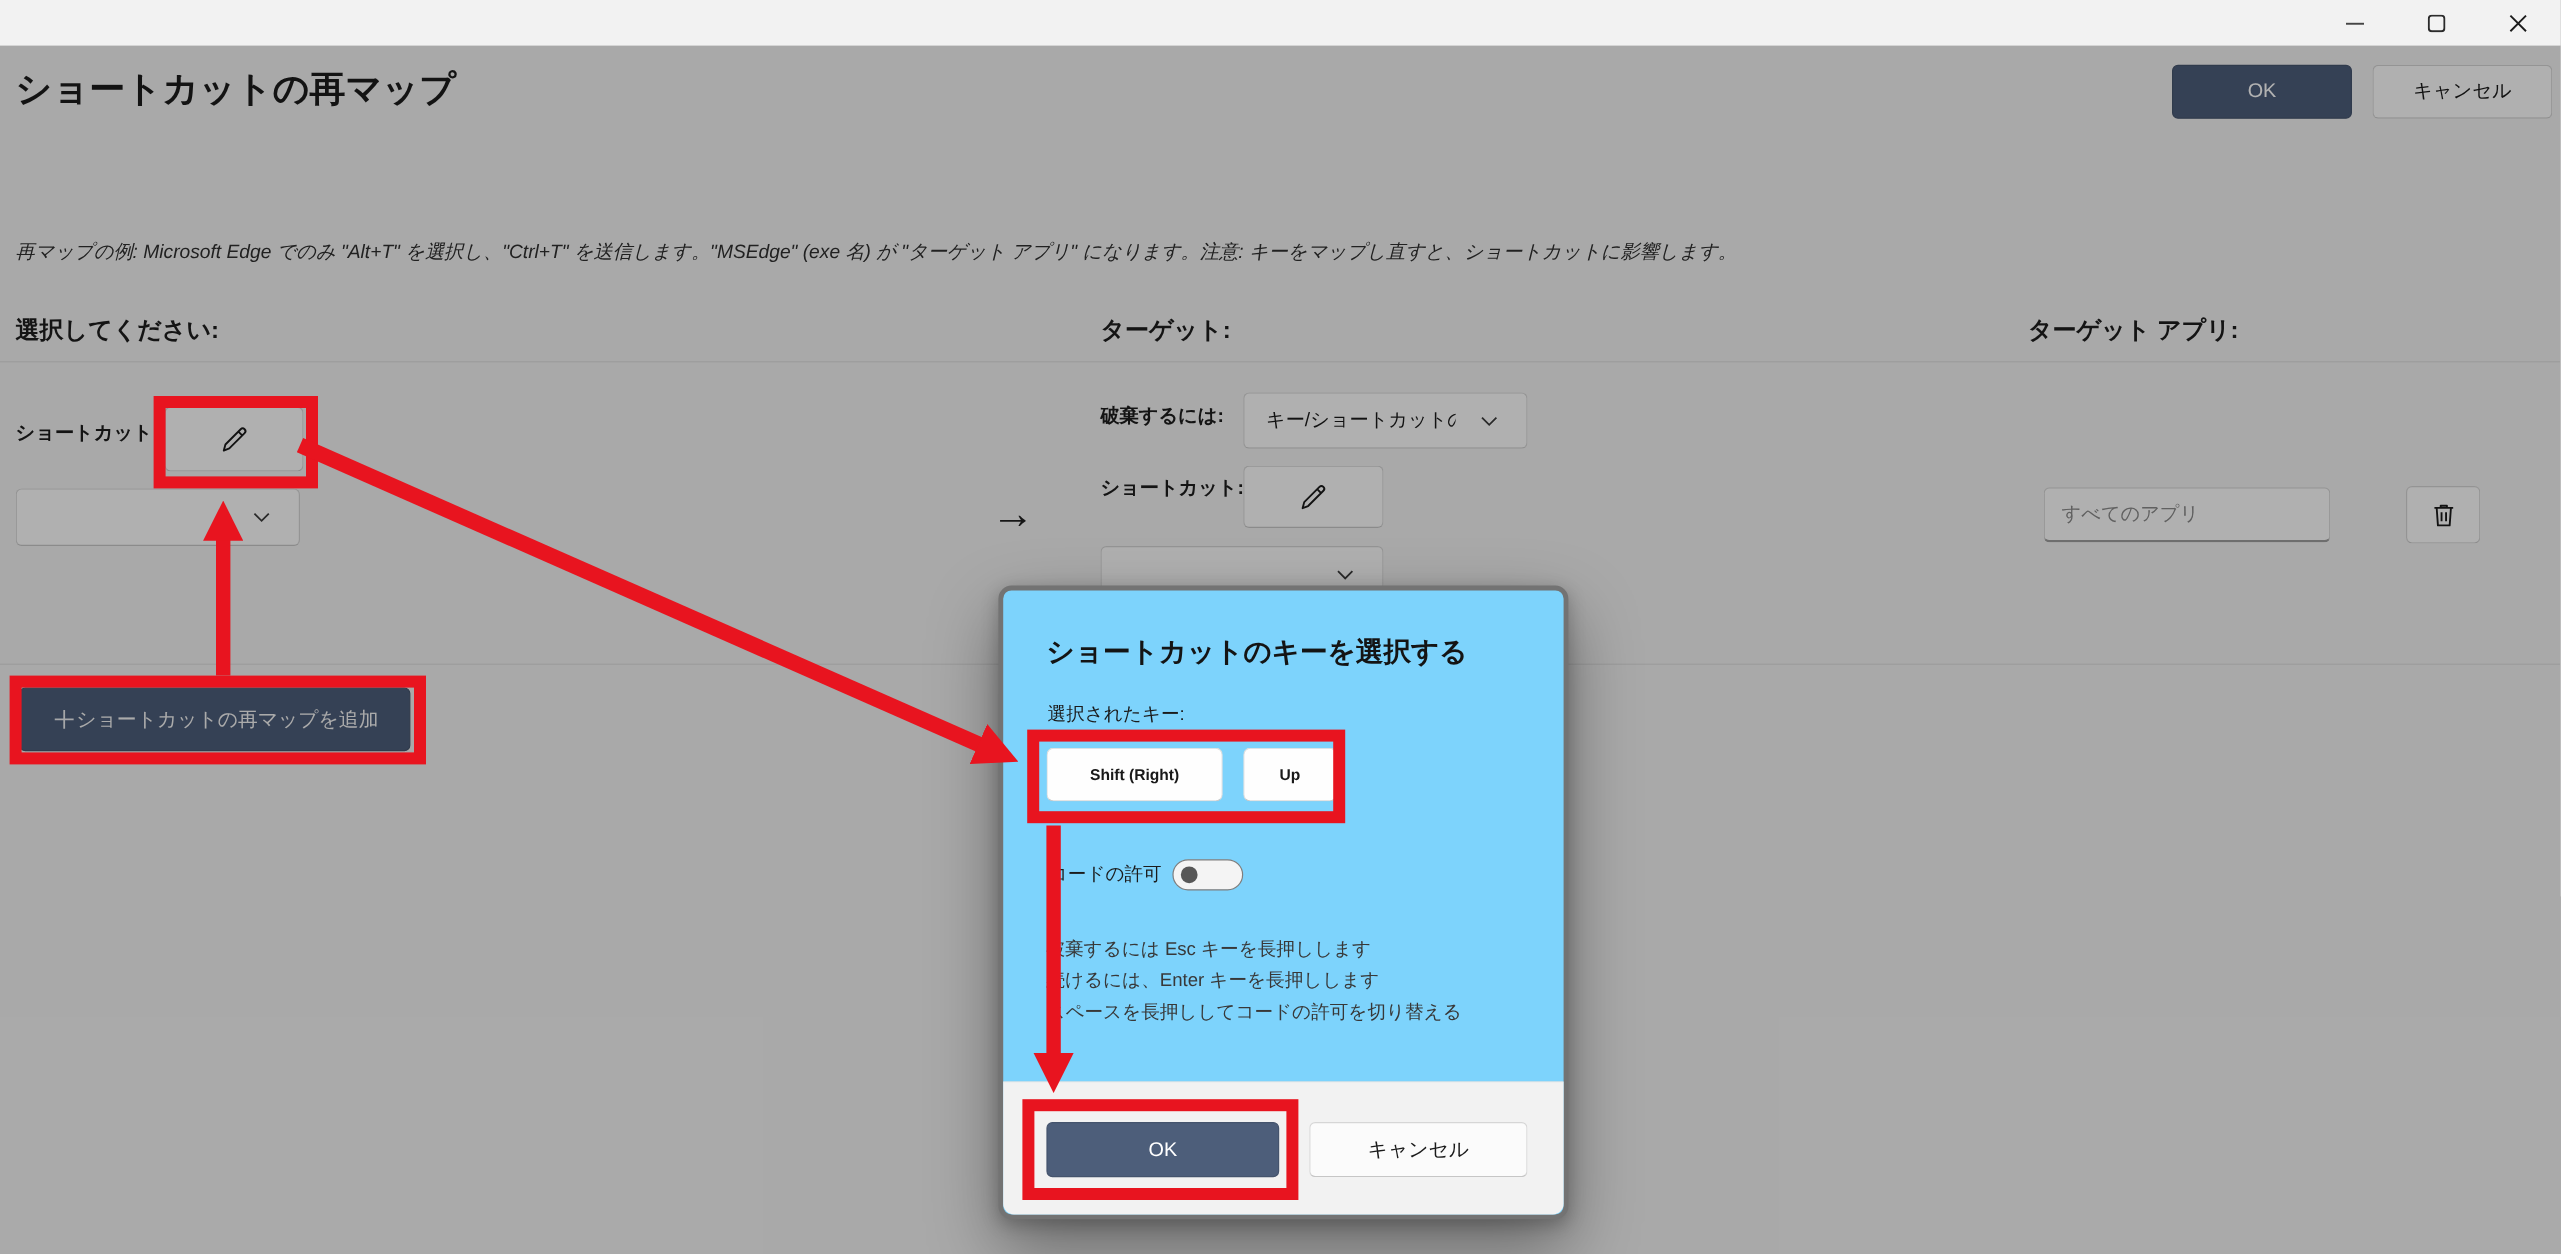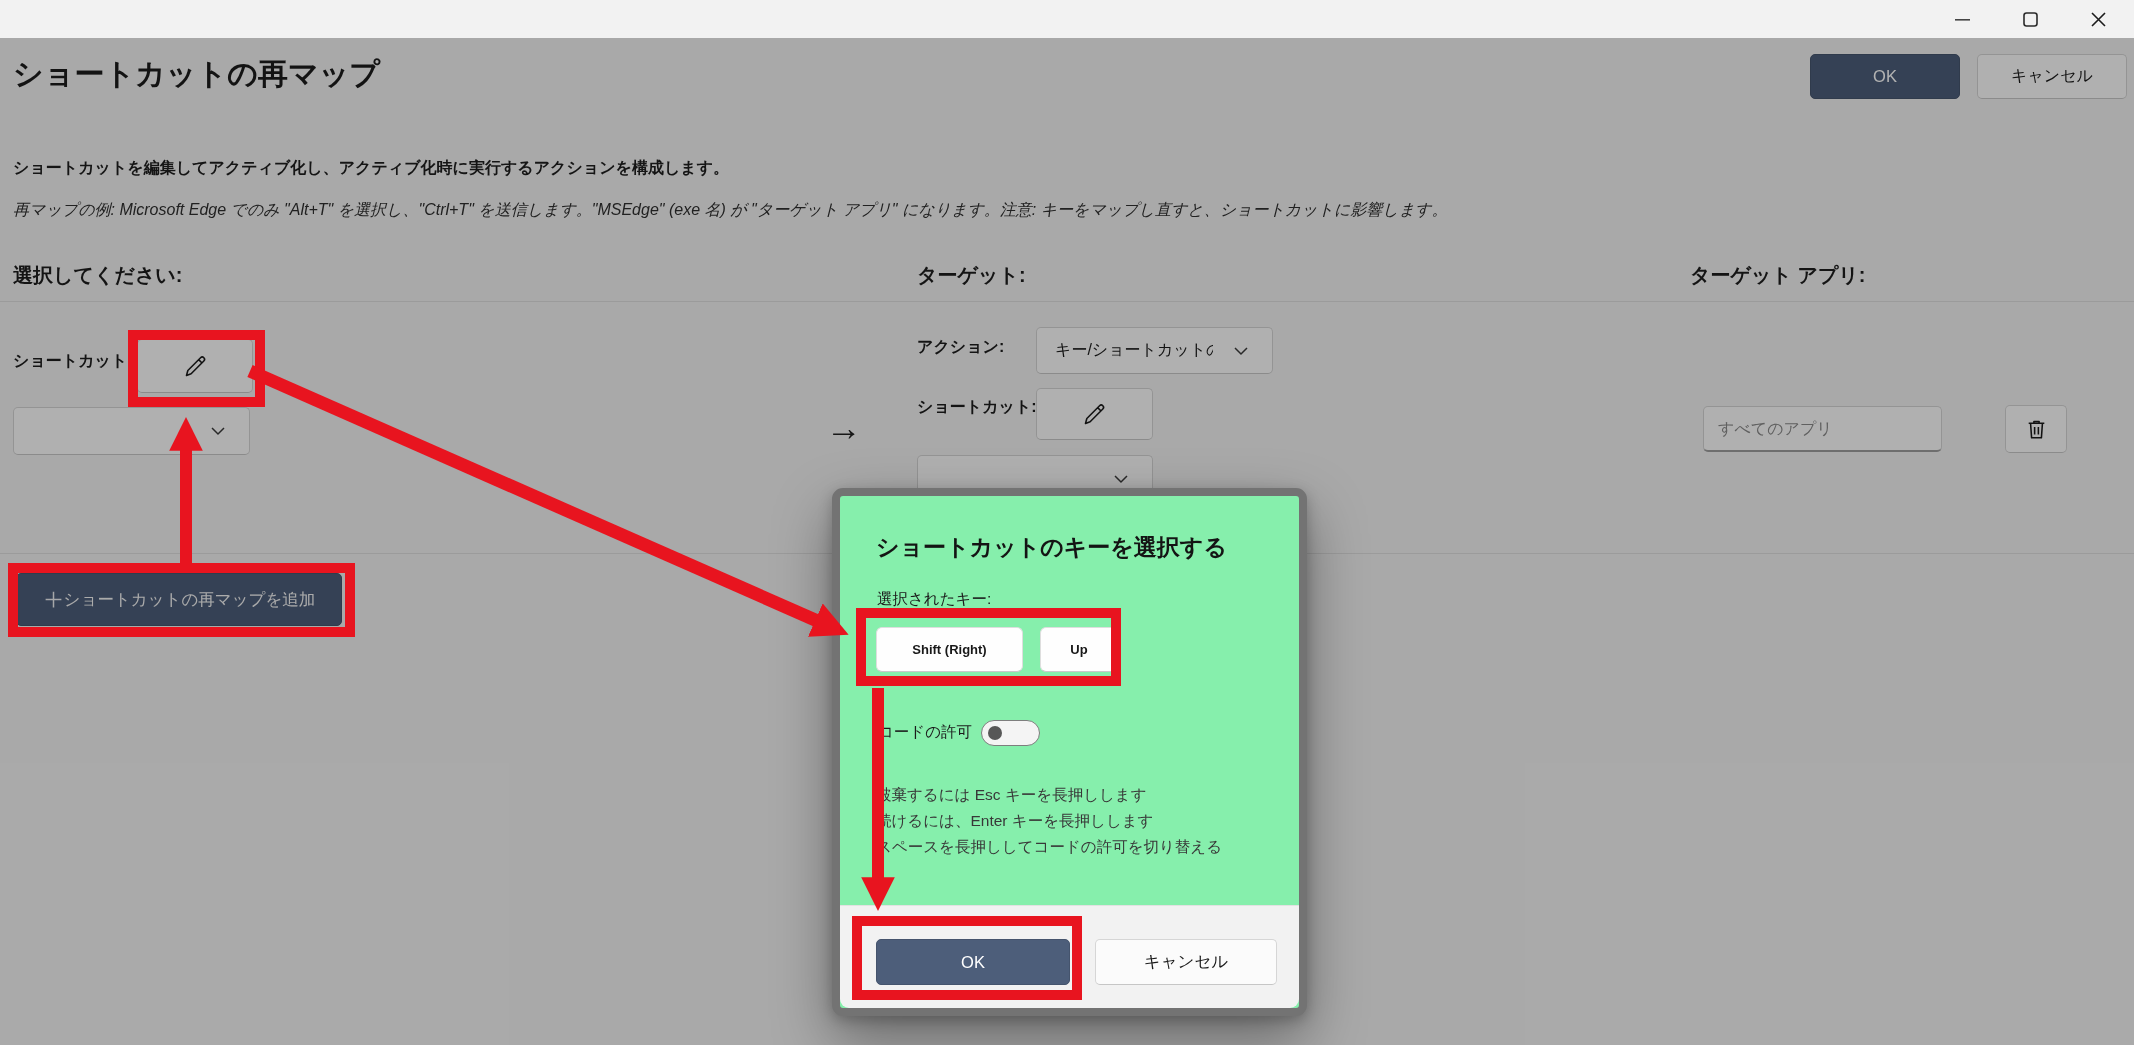--- a/index.html
+++ b/index.html
@@ -35,22 +35,22 @@
            font-family:inherit;outline:none;}
   .textbox::placeholder{color:#8a8a8a;opacity:1;}
   .arrow-glyph{font-size:36px;font-weight:400;color:#222;line-height:1;}
 
   #add-btn{gap:0;font-size:16.5px;color:#f5f5f5;font-weight:500;}
 
   
   #smoke{left:0;top:38px;width:2134px;height:1007px;background:rgba(0,0,0,0.30);z-index:10;}
 
   
-  #dialog{left:832px;top:488px;width:475px;height:528px;box-sizing:border-box;background:#86efac;
-          border:8px solid #737373;border-radius:11px;z-index:20;
+  #dialog{left:832px;top:488px;width:475px;height:528px;box-sizing:border-box;background:#7dd3fc;
+          border:4px solid #737373;border-radius:11px;z-index:20;
           box-shadow:0 24px 58px rgba(0,0,0,.38),0 4px 14px rgba(0,0,0,.22);}
   #dialog .title{left:36px;top:36px;font-size:23px;font-weight:700;color:#141414;white-space:nowrap;}
   #dialog .sel-lbl{left:37px;top:93px;font-size:15.5px;color:#1b1b1b;white-space:nowrap;}
   .chip{box-sizing:border-box;display:flex;align-items:center;justify-content:center;height:45px;
         background:#fefefe;border:1px solid #dedede;border-bottom-color:#c9c9c9;border-radius:6px;
         font-size:13px;font-weight:700;color:#191919;white-space:nowrap;cursor:default;}
   #dialog .chord-lbl{left:38px;top:226px;font-size:15.5px;color:#1b1b1b;white-space:nowrap;}
   .switch{left:141px;top:224px;width:59px;height:26px;box-sizing:border-box;border:1px solid #7e7e7e;
           border-radius:14px;background:#f4f4f4;cursor:pointer;}
   .switch .knob{position:absolute;left:6px;top:5px;width:14px;height:14px;border-radius:50%;background:#575757;}
@@ -88,21 +88,20 @@
     </div>
   </div>
 
   <div id="content" class="abs">
 
     <div class="abs h1" style="left:13px;top:16px;">ショートカットの再マップ</div>
 
     <button class="btn accent abs" style="left:1810px;top:16px;width:150px;height:45px;font-size:16.5px;">OK</button>
     <button class="btn abs" style="left:1977px;top:16px;width:150px;height:45px;font-size:16px;color:#1a1a1a;">キャンセル</button>
 
-    <div class="abs desc1" style="left:13px;top:120px;">ショートカットを編集してアクティブ化し、アクティブ化時に実行するアクションを構成します。</div>
     <div class="abs desc2" style="left:13px;top:162px;">再マップの例: Microsoft Edge でのみ "Alt+T" を選択し、"Ctrl+T" を送信します。"MSEdge" (exe 名) が "ターゲット アプリ" になります。注意: キーをマップし直すと、ショートカットに影響します。</div>
 
     <div class="abs colhdr" style="left:13px;top:224px;">選択してください:</div>
     <div class="abs colhdr" style="left:917px;top:224px;">ターゲット:</div>
     <div class="abs colhdr" style="left:1690px;top:224px;">ターゲット アプリ:</div>
 
     <div class="abs divider" style="top:263px;"></div>
 
     <div class="abs lbl" style="left:13px;top:313px;">ショートカット:</div>
     <button class="btn abs" style="left:137px;top:301px;width:116px;height:54px;">
@@ -111,21 +110,21 @@
       </svg>
     </button>
     <div class="combo abs" style="left:13px;top:369px;width:237px;height:48px;">
       <svg class="chev" width="14" height="9">
           <path d="M1 1l6 6 6-6" fill="none" stroke="#3c3c3c" stroke-width="1.5"></path>
         </svg>
     </div>
 
     <div class="abs arrow-glyph" style="left:826px;top:372px;">→</div>
 
-    <div class="abs lbl" style="left:917px;top:299px;">アクション:</div>
+    <div class="abs lbl" style="left:917px;top:299px;">破棄するには:</div>
     <div class="combo abs" style="left:1036px;top:289px;width:237px;height:47px;">
       <span class="combo-text">キー/ショートカットの送信</span>
       <svg class="chev" width="14" height="9">
           <path d="M1 1l6 6 6-6" fill="none" stroke="#3c3c3c" stroke-width="1.5"></path>
         </svg>
     </div>
 
     <div class="abs lbl" style="left:917px;top:359px;">ショートカット:</div>
     <button class="btn abs" style="left:1036px;top:350px;width:117px;height:52px;">
       <svg width="27" height="27" viewBox="0 0 24 24">

